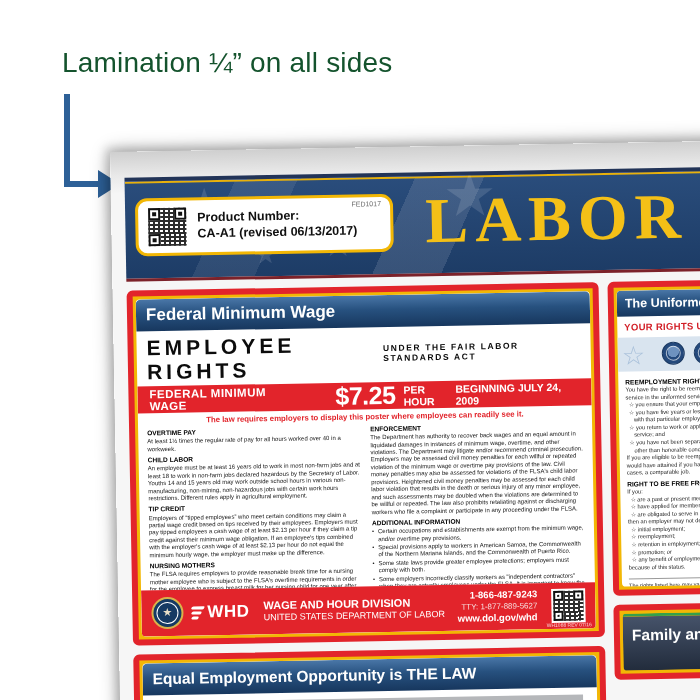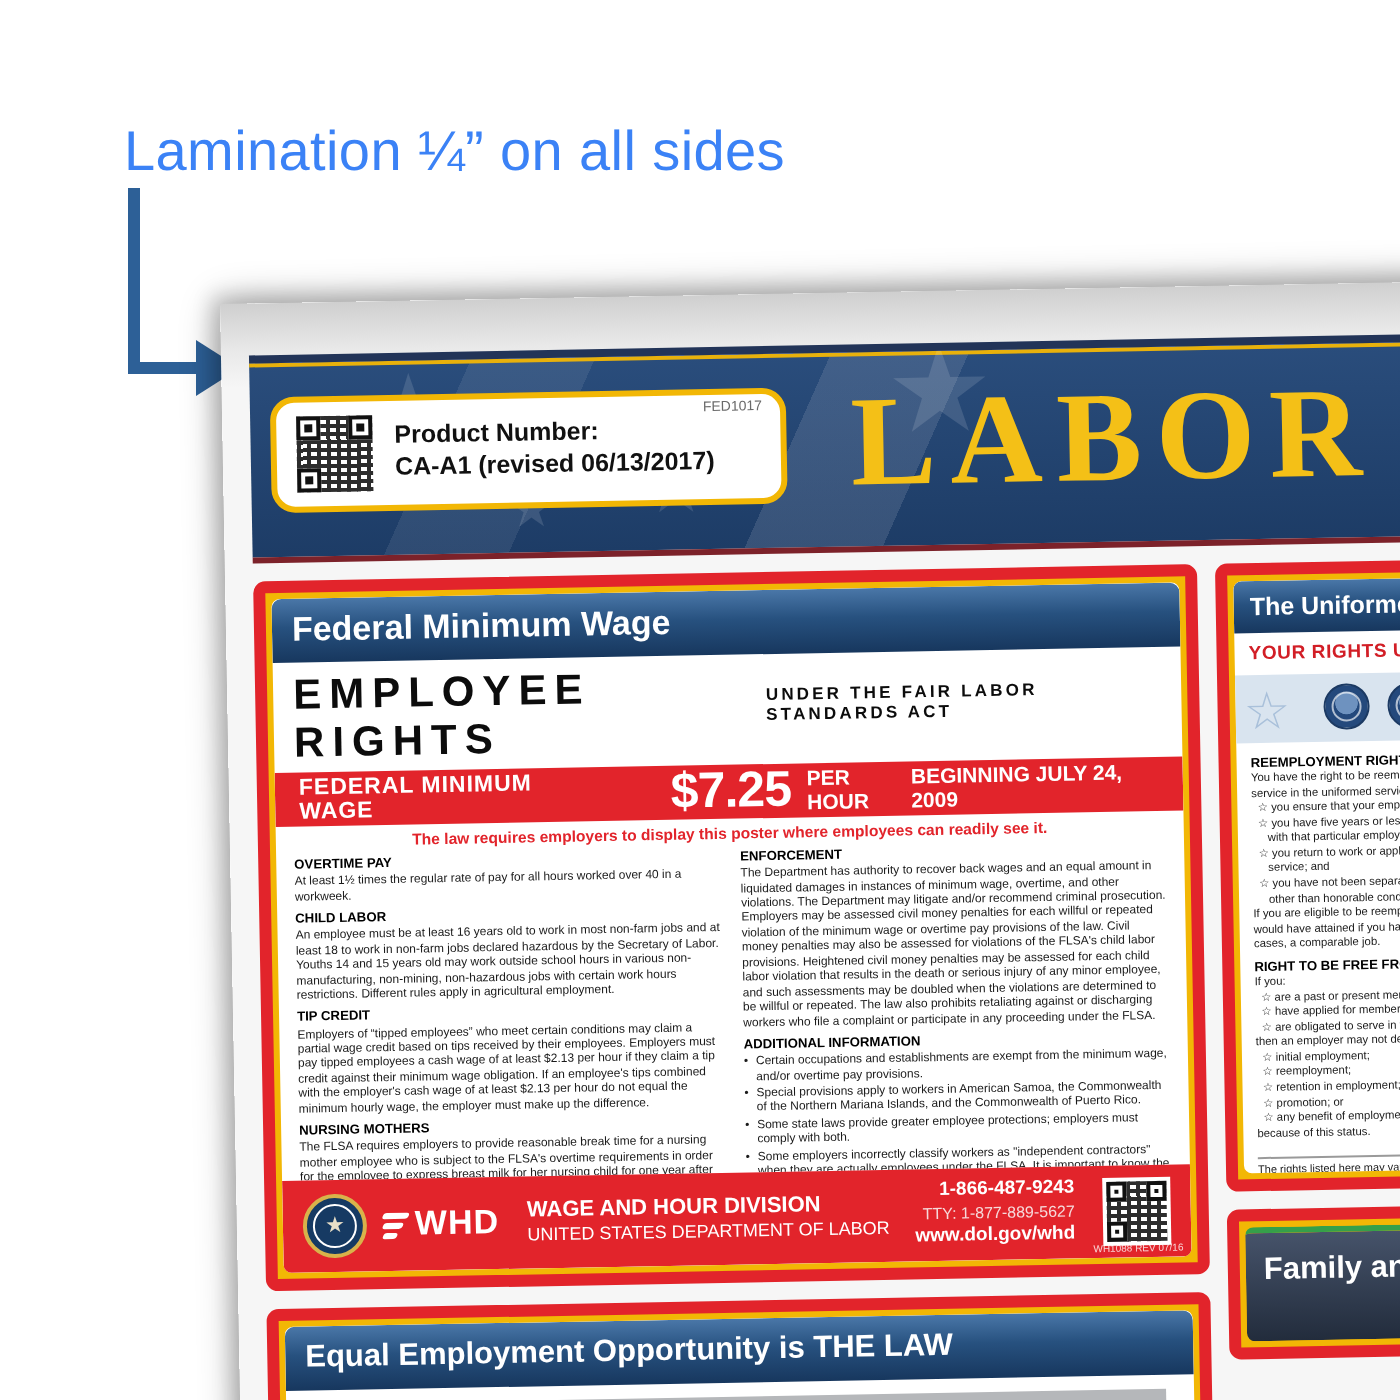--- a/index.html
+++ b/index.html
@@ -1,21 +1,21 @@
 <!DOCTYPE html>
 <html><head>
 <meta charset="utf-8">
 <style>
   html,body{margin:0;padding:0}
   body{width:700px;height:700px;position:relative;overflow:hidden;background:#fff;
        font-family:"Liberation Sans",sans-serif;color:#111}
 
   
-  .annot{position:absolute;left:62px;top:60px;font-size:28px;font-weight:normal;
-         letter-spacing:.2px;color:#3b82f6}
+  .annot{position:absolute;left:62px;top:47px;font-size:28px;font-weight:normal;
+         letter-spacing:.2px;color:#14532d}
   .arrow-v{position:absolute;left:64px;top:94px;width:6px;height:90px;background:#2d6097}
   .arrow-h{position:absolute;left:64px;top:181px;width:36px;height:6px;background:#2d6097}
   .arrow-head{position:absolute;left:98px;top:170px;width:0;height:0;
       border-left:22px solid #2d6097;border-top:14px solid transparent;border-bottom:14px solid transparent}
 
   
   .poster{position:absolute;left:110px;top:152px;width:664px;height:640px;
       transform:rotate(-1.05deg);transform-origin:0 0;
       background:linear-gradient(180deg,#cfcfcf 0,#e9e9e9 24px,#f6f6f6 42px);
       box-shadow:0 0 20px rgba(0,0,0,.32), -4px -4px 10px rgba(0,0,0,.18);

